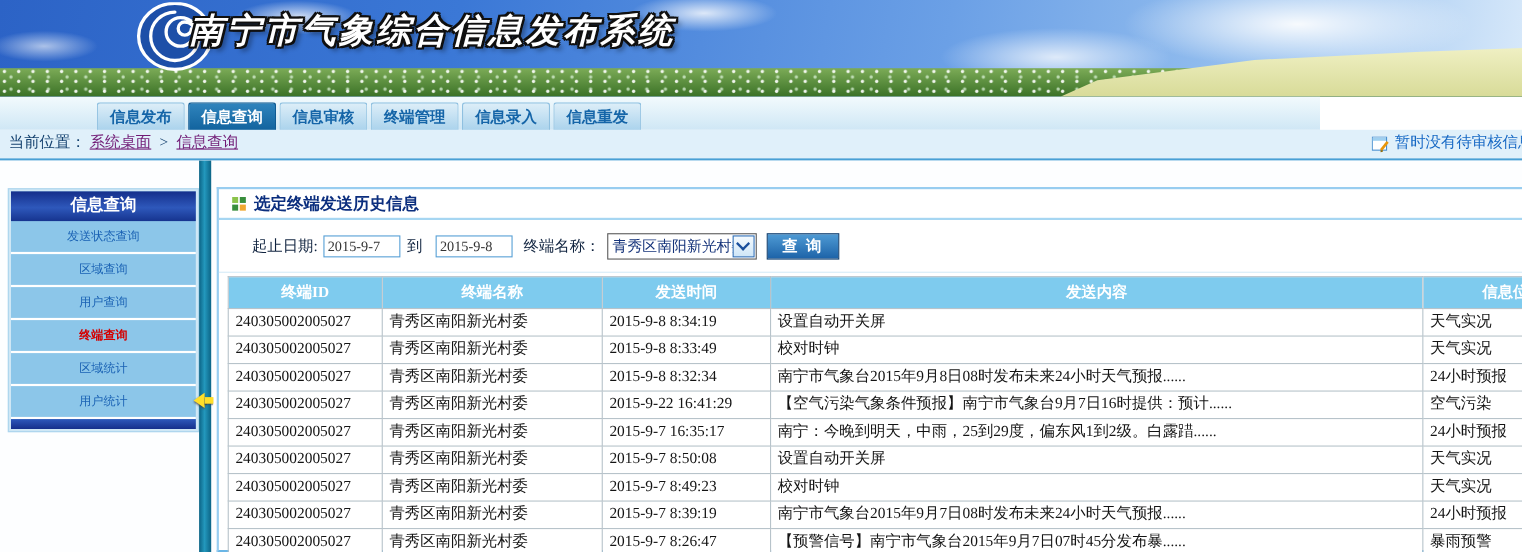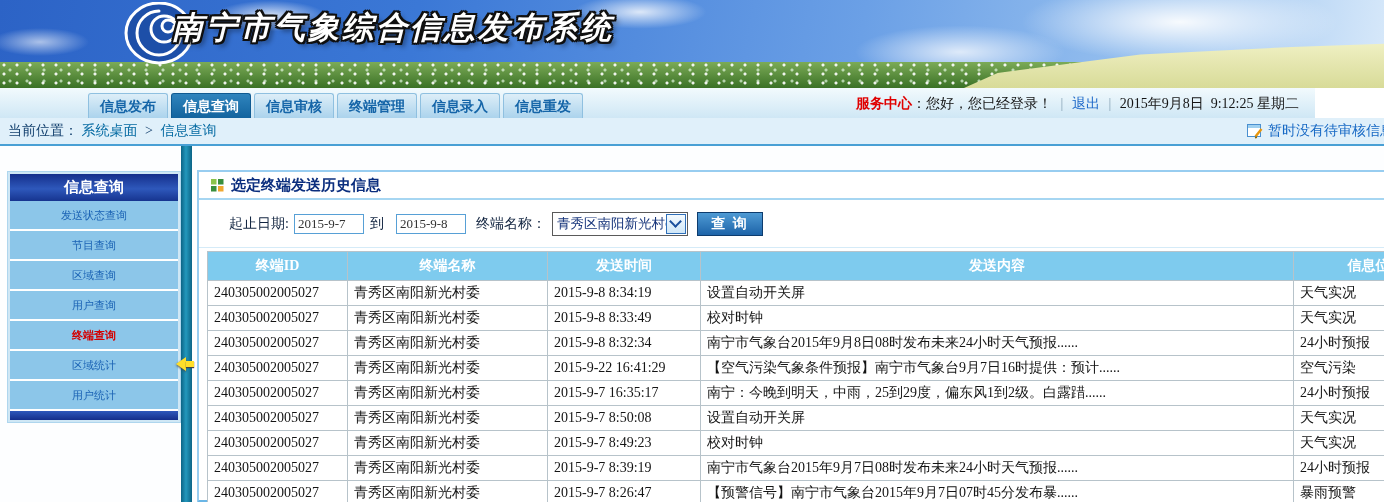--- a/index.html
+++ b/index.html
@@ -30,41 +30,41 @@
     font-size:19px;letter-spacing:11px;white-space:nowrap;
     font-family:"Liberation Sans","DejaVu Sans",sans-serif;
     text-shadow:1px 1px 0 #122a55,-1px -1px 0 #122a55,1px -1px 0 #122a55,-1px 1px 0 #122a55;}
   .app-title{position:absolute;left:172px;top:7px;margin:0;
     font-family:"Liberation Sans","DejaVu Sans",sans-serif;font-style:italic;font-weight:bold;
     font-size:31px;letter-spacing:3px;color:#fff;white-space:nowrap;
     text-shadow:-2px 0 #101010,2px 0 #101010,0 -2px #101010,0 2px #101010,
       -2px -2px #101010,2px -2px #101010,-2px 2px #101010,2px 2px #101010,4px 4px 5px rgba(0,0,0,.45);}
 
   
-  .tabbar{position:absolute;left:0;top:88px;width:1315px;height:30px;
+  .tabbar{position:absolute;left:0;top:88px;width:1200px;height:30px;
     background:linear-gradient(#f2fafd,#cfe7f5);}
   .tabs{position:absolute;left:88px;top:5px;display:flex;}
   .tab{height:25px;line-height:25px;padding:0 11px;margin-right:3px;position:relative;cursor:pointer;
     background:linear-gradient(#ddeef8,#a9d2ec);border:1px solid #8fc0e0;border-bottom:none;
     border-radius:3px 3px 0 0;color:#1565a8;font-size:14px;font-weight:bold;
     font-family:"Liberation Sans","DejaVu Sans",sans-serif;white-space:nowrap;}
   .tab.active{background:linear-gradient(#2f84bd,#11629d);color:#fff;border-color:#0f5a92;}
   .tab.active::after{content:"";position:absolute;left:50%;margin-left:-6px;top:100%;
     border:6px solid transparent;border-top-color:#11629d;}
   .service{position:absolute;right:16px;top:7px;font-size:14px;color:#141414;white-space:nowrap;}
   .svc-label{color:#e00000;font-weight:bold;}
   .logout{color:#1a66c8;cursor:pointer;}
   .sep{color:#8aa4b8;margin:0 5px;}
   .datetime{white-space:pre;}
 
   
   .crumbbar{position:absolute;left:0;top:118px;width:1384px;height:26px;background:#e0f0fa;
     border-bottom:2px solid #49a0d5;font-size:14px;line-height:26px;color:#13406e;}
   .crumb-label{margin-left:8px;}
-  .crumb-link{cursor:pointer;color:#0369a1;}
+  .crumb-link{cursor:pointer;color:#701a75;text-decoration:underline;}
   .crumb-sep{margin:0 4px;}
   .notice{position:absolute;right:-10px;top:0;height:26px;display:flex;align-items:center;
     color:#1668c4;font-size:14px;white-space:nowrap;}
   .notice svg{margin-right:5px;}
 
   
   .content{position:absolute;left:0;top:146px;width:1384px;height:356px;background:#fdfeff;}
 
   
   .sidebar{position:absolute;left:8px;top:26px;width:168px;border:2px solid #cfe7f5;
@@ -137,27 +137,20 @@
 
   <nav class="tabbar">
     <div class="tabs" id="tabs">
         <div class="tab">信息发布</div>
         <div class="tab active">信息查询</div>
         <div class="tab">信息审核</div>
         <div class="tab">终端管理</div>
         <div class="tab">信息录入</div>
         <div class="tab">信息重发</div>
       </div>
-    <div class="service">
-      <span class="svc-label">服务中心</span><span>：您好，您已经登录！</span>
-      <span class="sep">|</span>
-      <span class="logout">退出</span>
-      <span class="sep">|</span>
-      <span class="datetime">2015年9月8日  9:12:25 星期二</span>
-    </div>
   </nav>
 
   <div class="crumbbar">
     <span class="crumb-label">当前位置：</span>
     <span class="crumb-link">系统桌面</span>
     <span class="crumb-sep">&gt;</span>
     <span class="crumb-link">信息查询</span>
     <div class="notice">
       <svg width="16" height="15" viewBox="0 0 16 15">
         <rect x="0.5" y="0.5" width="13" height="12" fill="#ffffff" stroke="#4a90d0"></rect>
@@ -168,21 +161,20 @@
       <span>暂时没有待审核信息</span>
     </div>
   </div>
 
   <div class="content">
 
     <aside class="sidebar">
       <div class="sb-head">信息查询</div>
       <div id="sb-items">
           <div class="sb-item">发送状态查询</div>
-          <div class="sb-item">节目查询</div>
           <div class="sb-item">区域查询</div>
           <div class="sb-item">用户查询</div>
           <div class="sb-item active">终端查询</div>
           <div class="sb-item">区域统计</div>
           <div class="sb-item">用户统计</div>
         </div>
       <div class="sb-foot"></div>
     </aside>
 
     <div class="vbar">

